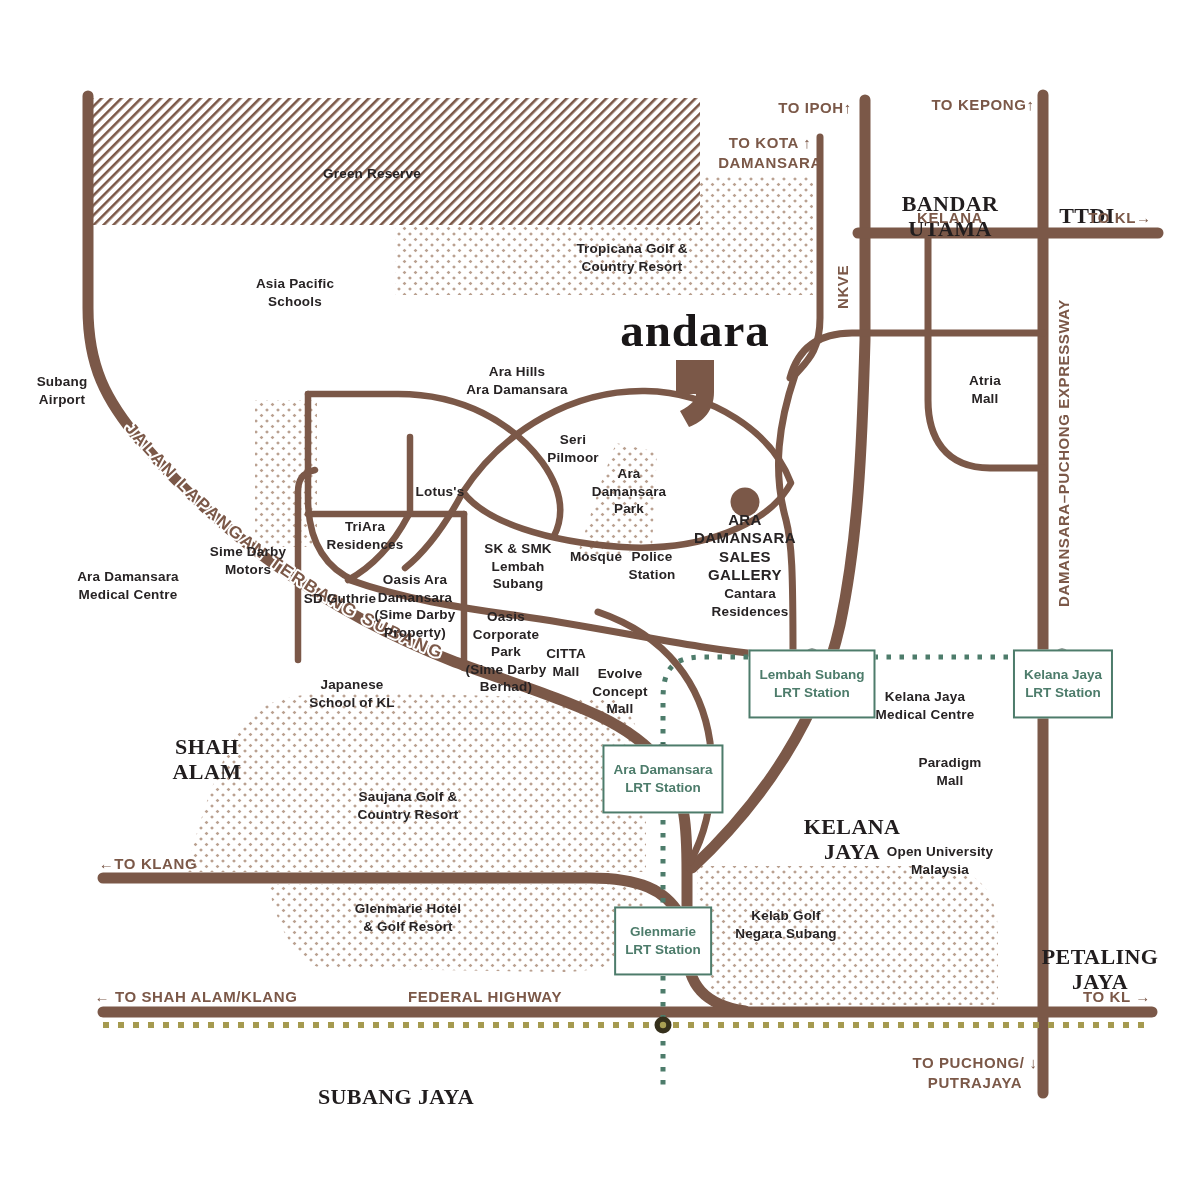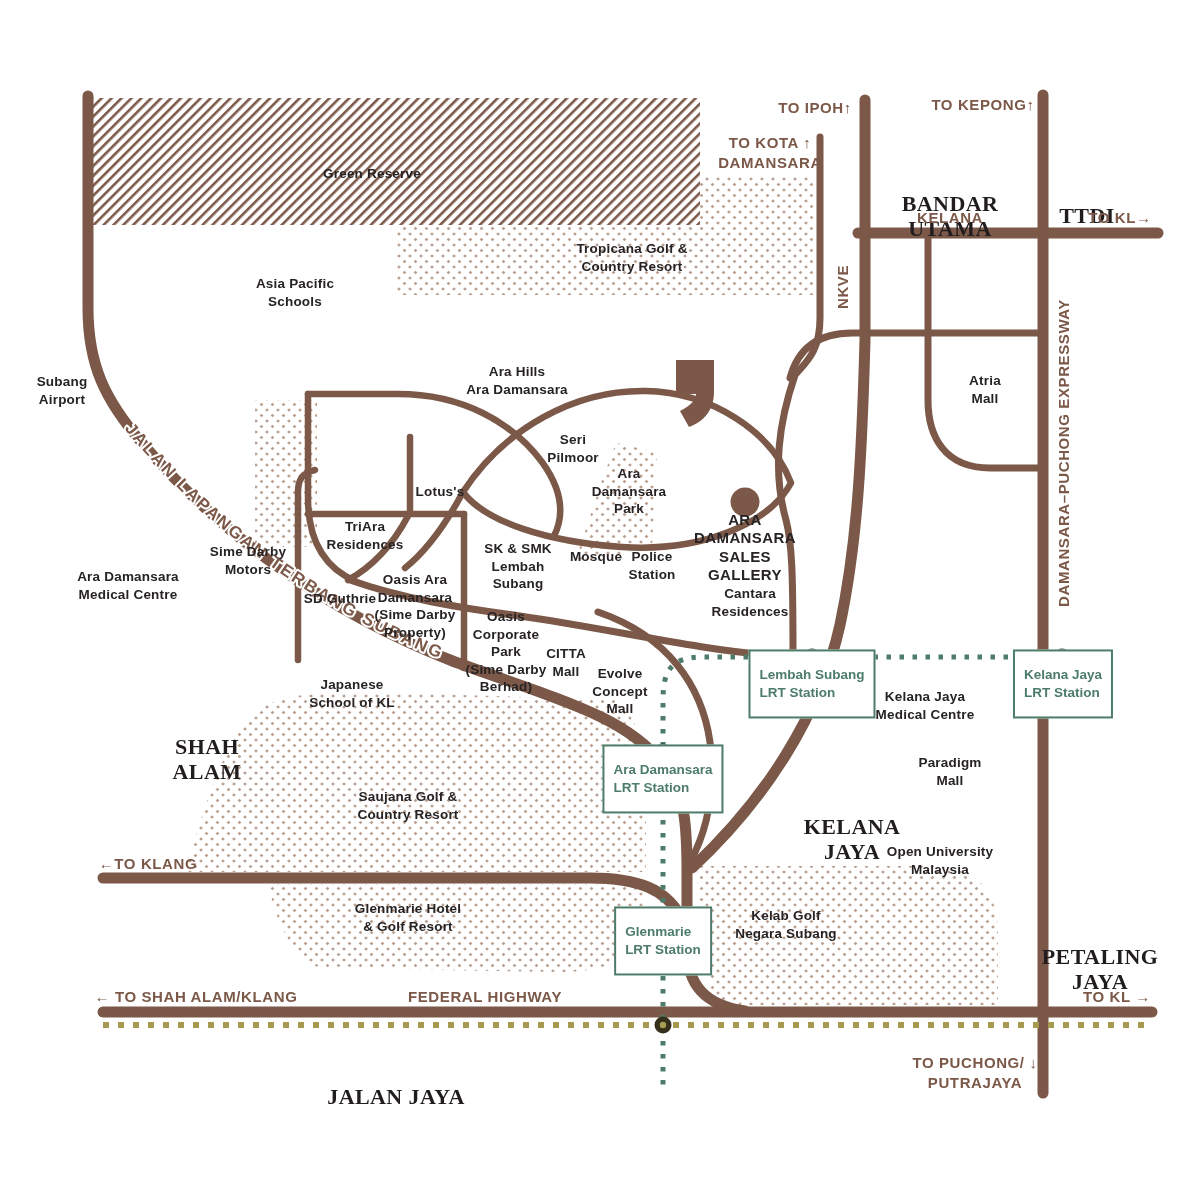--- a/index.html
+++ b/index.html
@@ -12,21 +12,21 @@
   .brown{color:#7b5848;font-size:15px;letter-spacing:.6px;}
   .serif{font-family:"Liberation Serif",serif;font-size:22px;line-height:1.12;
          letter-spacing:.4px;color:#211d1e;margin-top:44px;}
   .logo{font-family:"Liberation Serif",serif;font-size:47px;font-weight:bold;
         letter-spacing:1px;color:#191617;}
   .tl{transform:none;text-align:left;}
   .vert{transform:translate(-50%,-50%) rotate(-90deg);white-space:nowrap;}
   .gallery{font-size:15px;line-height:1.22;letter-spacing:.4px;}
   .stbox{position:absolute;transform:translate(-50%,-50%);background:#fff;
          border:2px solid #4d7c6b;color:#4d7c6b;font-weight:bold;font-size:13.5px;
-         line-height:1.3;text-align:left;padding:15px 9px;white-space:pre-line;}
+         line-height:1.3;text-align:center;padding:15px 9px;white-space:pre-line;}
   .ktmbox{border-color:#b6ae6c;color:#a59a4f;}
   .curved{font:bold 17px "Liberation Sans",sans-serif;letter-spacing:2.5px;
           fill:#7b5848;stroke:#ffffff;stroke-width:4px;paint-order:stroke;
           stroke-linejoin:round;}
 </style>
 </head>
 <body>
 
 <div id="map">
 
@@ -132,20 +132,21 @@
 <div class="lbl brown" style="left:983px;top:105px">TO KEPONG↑</div>
 <div class="lbl serif" style="left:950px;top:173px">BANDAR
 UTAMA</div>
 <div class="lbl serif" style="left:1087px;top:172px">TTDI</div>
 <div class="lbl brown" style="left:950px;top:218px">KELANA</div>
 <div class="lbl brown" style="left:1120px;top:218px">TO KL→</div>
 <div class="lbl brown vert" style="left:843px;top:287px">NKVE</div>
 <div class="lbl brown vert" style="left:1064px;top:453px">DAMANSARA–PUCHONG EXPRESSWAY</div>
 <div class="lbl" style="left:985px;top:390px">Atria
 Mall</div>
+<div class="lbl logo" style="left:695px;top:331px">andara</div>
 <div class="lbl" style="left:62px;top:391px">Subang
 Airport</div>
 <div class="lbl" style="left:517px;top:381px">Ara Hills
 Ara Damansara</div>
 <div class="lbl" style="left:573px;top:449px">Seri
 Pilmoor</div>
 <div class="lbl" style="left:629px;top:491px">Ara
 Damansara
 Park</div>
 <div class="lbl" style="left:440px;top:492px">Lotus's</div>
@@ -199,21 +200,21 @@
 <div class="lbl brown" style="left:148px;top:864px">←TO KLANG</div>
 <div class="lbl" style="left:408px;top:918px">Glenmarie Hotel
 &amp; Golf Resort</div>
 <div class="lbl" style="left:786px;top:925px">Kelab Golf
 Negara Subang</div>
 <div class="lbl serif" style="left:1100px;top:926px">PETALING
 JAYA</div>
 <div class="lbl brown" style="left:196px;top:997px">← TO SHAH ALAM/KLANG</div>
 <div class="lbl brown" style="left:485px;top:997px">FEDERAL HIGHWAY</div>
 <div class="lbl brown" style="left:1117px;top:997px">TO KL →</div>
-<div class="lbl serif" style="left:396px;top:1053px">JALAN JAYA</div>
+<div class="lbl serif" style="left:396px;top:1053px">SUBANG JAYA</div>
 <div class="lbl brown" style="left:975px;top:1072px">TO PUCHONG/ ↓
 PUTRAJAYA</div>
 
 <div class="stbox" style="left:812px;top:684px">Lembah Subang
 LRT Station</div>
 <div class="stbox" style="left:1063px;top:684px">Kelana Jaya
 LRT Station</div>
 <div class="stbox" style="left:663px;top:779px">Ara Damansara
 LRT Station</div>
 <div class="stbox" style="left:663px;top:941px">Glenmarie

